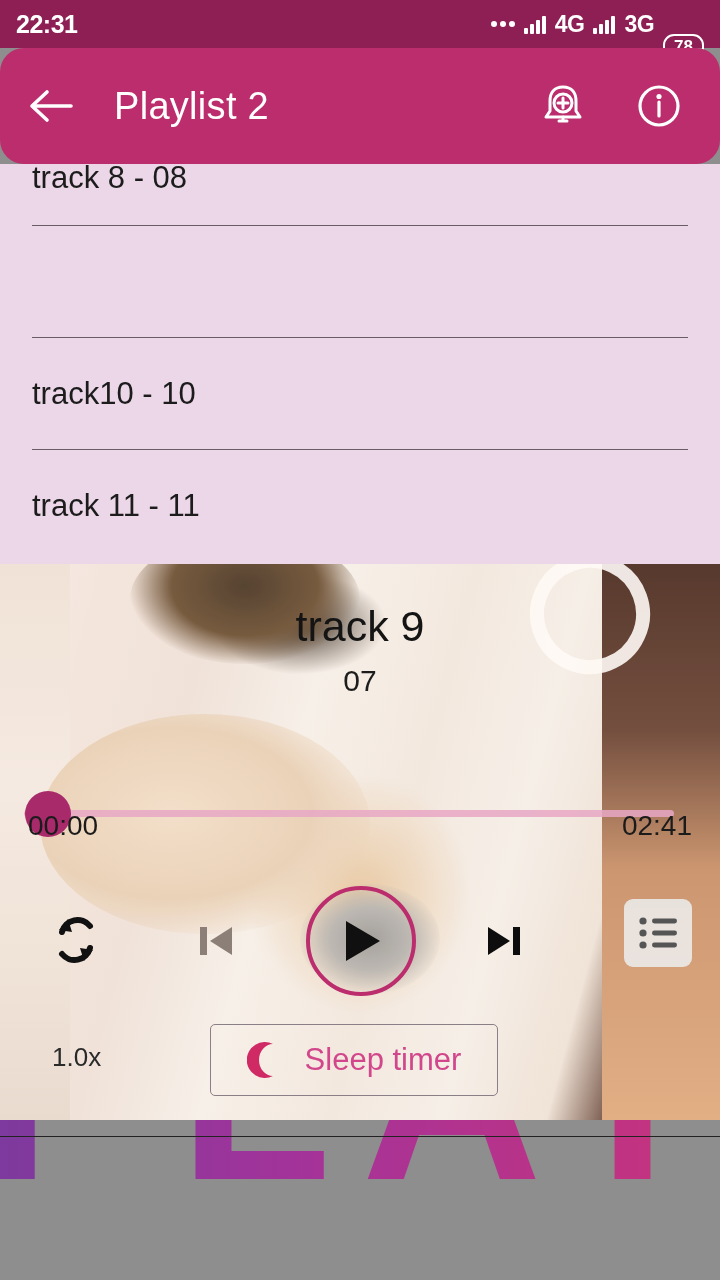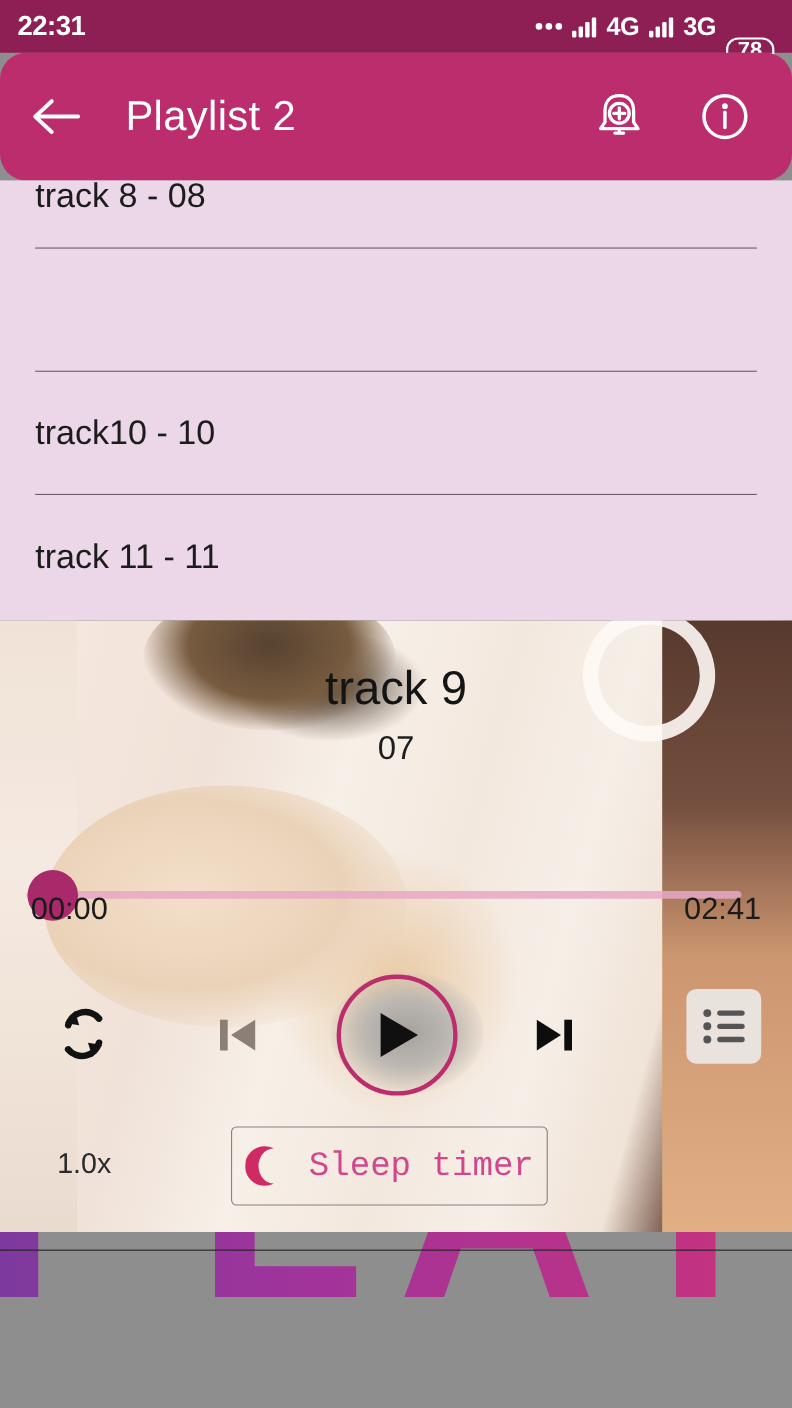--- a/index.html
+++ b/index.html
@@ -24,21 +24,21 @@
   .dots i { width:6px; height:6px; background:#fff; border-radius:50%; display:block; }
   .sig { display:flex; align-items:flex-end; gap:2px; height:20px; }
   .sig b { width:4px; background:#fff; display:block; border-radius:1px; }
   .sig b:nth-child(1){height:6px}
   .sig b:nth-child(2){height:10px}
   .sig b:nth-child(3){height:14px}
   .sig b:nth-child(4){height:18px}
   .net-label { font-size:23px; font-weight:bold; color:#fff; letter-spacing:-0.5px; }
   .battery {
     border:2px solid #fff; border-radius:11px; padding:1px 9px;
-    font-size:20px; font-weight:bold; color:#fff; line-height:19px;margin-top:44px;
+    font-size:17px; font-weight:bold; color:#fff; line-height:19px;margin-top:44px;
   }
 
   
   .app-bar {
     position:absolute; top:48px; left:0; width:720px; height:116px;
     background:#bb2d6d;
     display:flex; align-items:center;
     padding:0 24px;
     border-radius:24px;
   }
@@ -166,21 +166,20 @@
   .bottom-row { position:absolute; top:450px; left:0; width:720px; height:96px; }
   .speed-label {
     position:absolute; left:52px; top:28px;
     font-size:26px; color:#2a2a2a;text-align:center;
   }
   .sleep-btn {
     position:absolute; left:210px; top:10px; width:288px; height:72px;
     border:1px solid #8a7f86; border-radius:5px;
     display:flex; align-items:center; justify-content:center; gap:22px;
     cursor:pointer;
-    font-family:Liberation Mono, monospace;
   }
   .sleep-label { font-size:31px; color:#d2478c; }
 
   
   .wordmark {
     position:absolute; left:0; top:1118px; width:720px; height:162px;
     background:#8e8e8e; overflow:hidden;
   }
   .wordmark-text {
     position:absolute; top:-150px; left:-18px;

